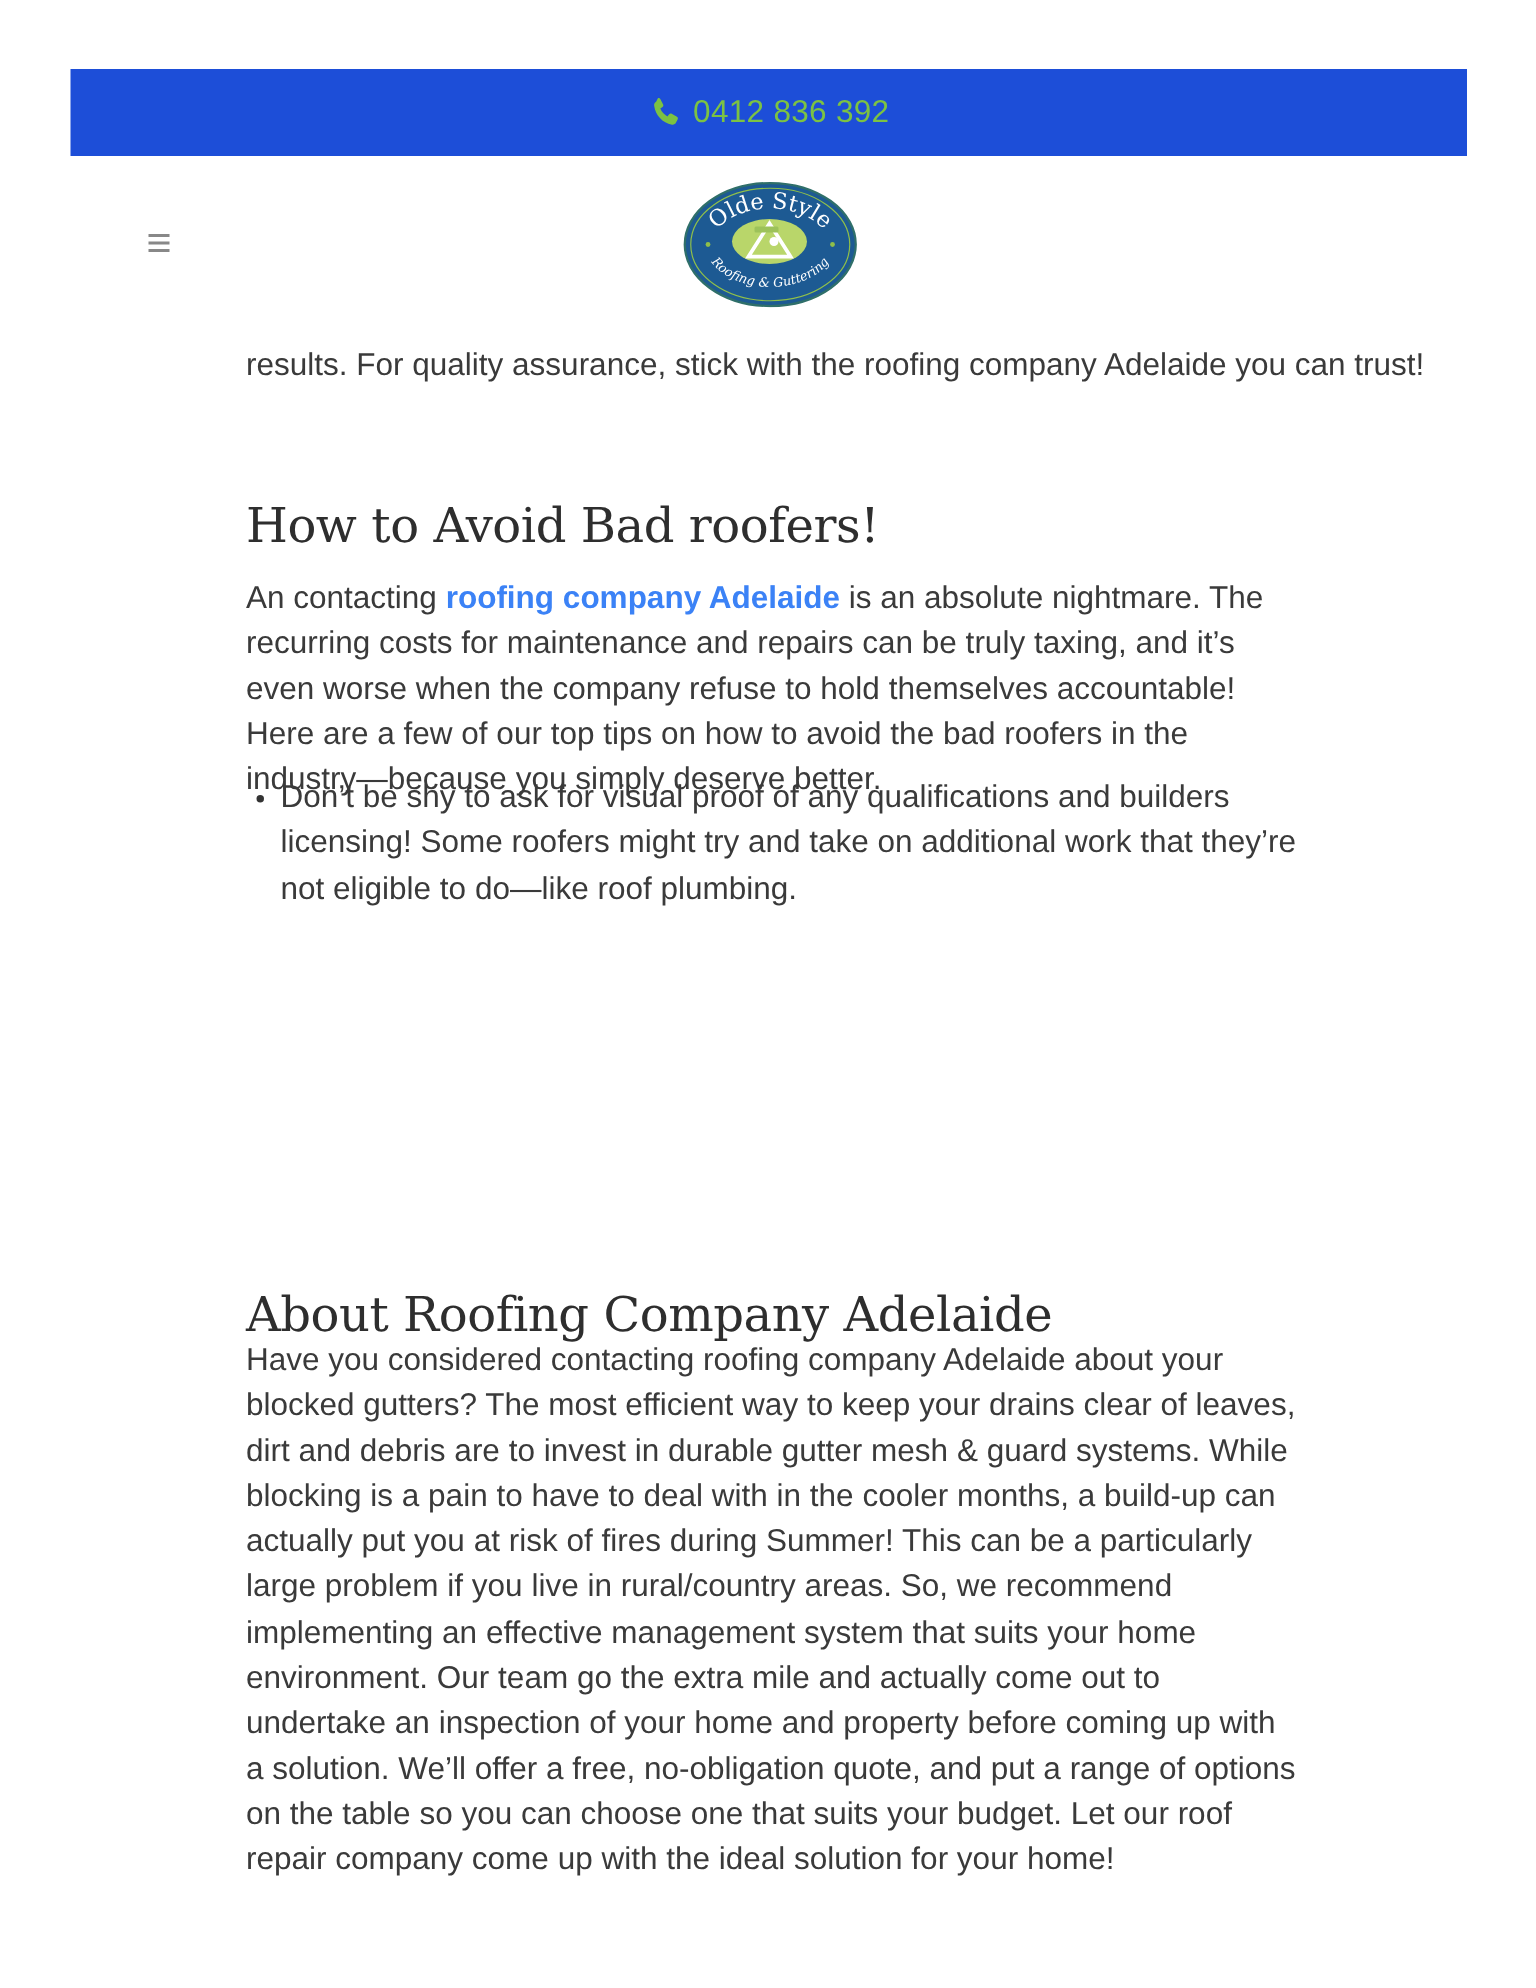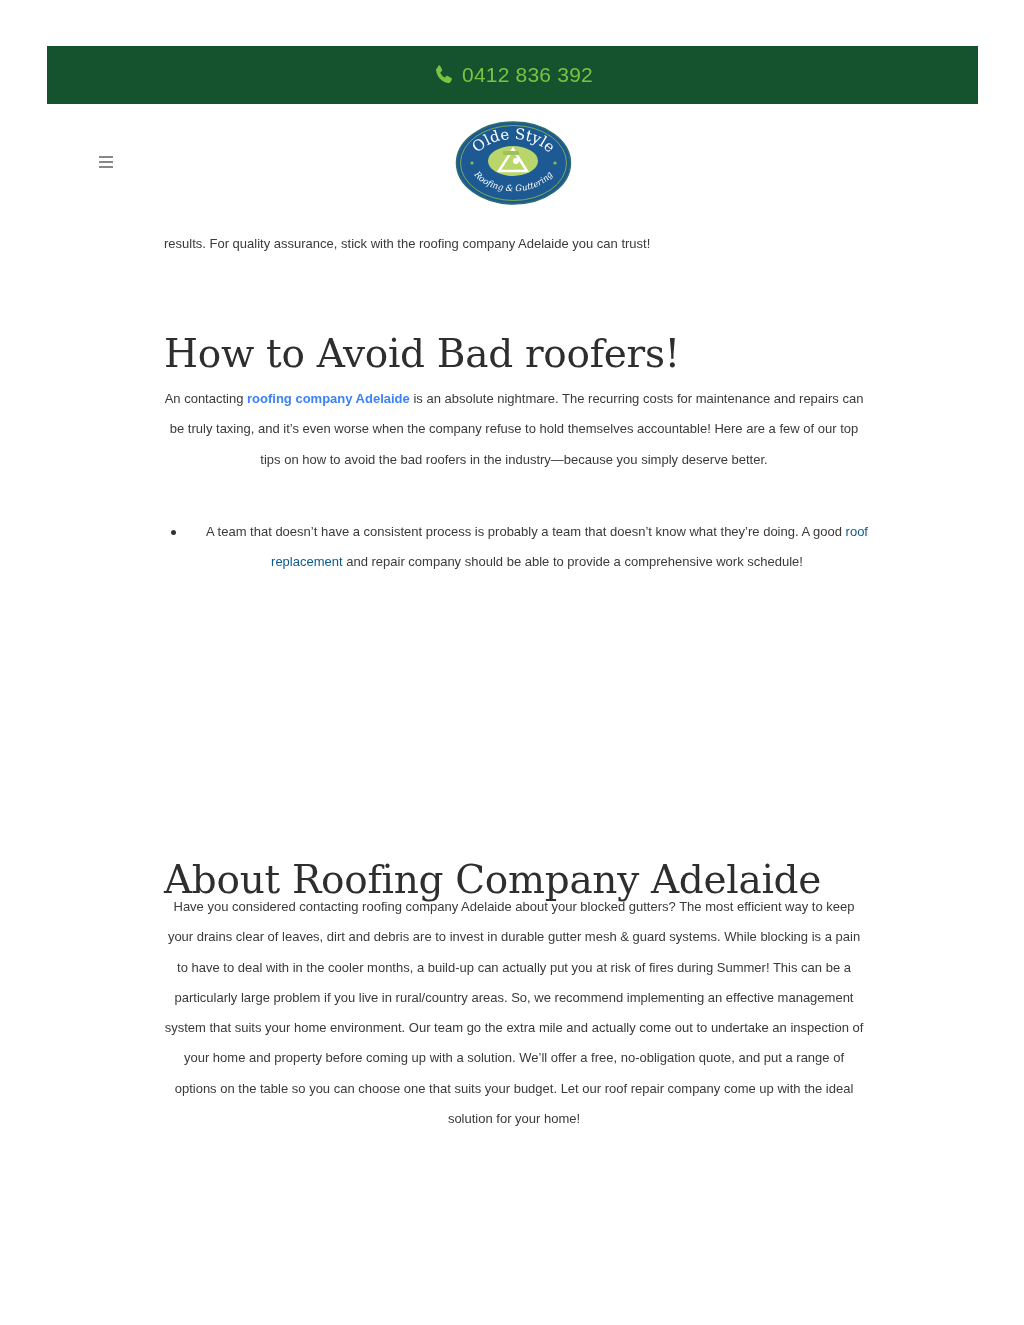--- a/index.html
+++ b/index.html
@@ -2,41 +2,41 @@
 <html><head>
   <meta charset="utf-8">
   <style>
     html, body { margin: 0; padding: 0; background: #ffffff; }
     body {
       width: 1024px; height: 1325px; position: relative; overflow: hidden;
       font-family: "Liberation Sans", sans-serif; color: #3a3a3a;
     }
     .topbar {
       position: absolute; left: 47px; top: 46px; width: 931px; height: 58px;
-      background: #14532d; display: flex; align-items: center; justify-content: center;
+      background: #1d4ed8; display: flex; align-items: center; justify-content: center;
     }
     .phone-wrap { display: flex; align-items: center; gap: 6px; color: #7cc243; }
     .phone-icon { width: 24px; height: 24px; display: inline-block; }
     .phone-number { font-size: 21px; color: #7cc243; letter-spacing: 0.2px; }
     .menu-icon {
       position: absolute; left: 99px; top: 156px; width: 14px; height: 12px;
       display: flex; flex-direction: column; justify-content: space-between; cursor: pointer;
     }
     .menu-icon span { display: block; height: 2px; background: #888; }
     .logo {
       position: absolute; left: 455px; top: 121px; width: 117px; height: 84px;
     }
     .content {
       position: absolute; left: 164px; top: 0; width: 700px;
     }
-    p, li { font-size: 13px; line-height: 30.3px; margin: 0; color: #3a3a3a; text-align: center; }
+    p, li { font-size: 21px; line-height: 30.3px; margin: 0; color: #3a3a3a; }
     .intro { position: absolute; top: 229px; left: 0; white-space: nowrap; }
     h2 {
       font-family: "DejaVu Serif", "Liberation Serif", serif; font-weight: normal;
-      font-size: 39px; color: #2e2e2e; margin: 0; position: absolute; left: 0;
+      font-size: 32px; color: #2e2e2e; margin: 0; position: absolute; left: 0;
       letter-spacing: -0.3px;
     }
     .h-avoid { top: 331px; }
     .p-avoid { position: absolute; top: 384px; left: 0; width: 700px; }
     .p-avoid b { font-weight: bold; color: #3b82f6; }
     ul.tips { position: absolute; top: 517px; left: 0; width: 700px; margin: 0; padding: 0 0 0 23px; list-style: none; }
     ul.tips li { position: relative; }
     ul.tips li::before {
       content: ""; position: absolute; left: -16px; top: 13px; width: 5px; height: 5px;
       border-radius: 50%; background: #333;
@@ -84,18 +84,18 @@
   </svg>
 </a>
 
 <div class="content">
   <p class="intro">results. For quality assurance, stick with the roofing company Adelaide you can trust!</p>
 
   <h2 class="h-avoid">How to Avoid Bad roofers!</h2>
   <p class="p-avoid"><span>An contacting </span><b>roofing company Adelaide</b><span> is an absolute nightmare. The recurring costs for maintenance and repairs can be truly taxing, and it’s even worse when the company refuse to hold themselves accountable! Here are a few of our top tips on how to avoid the bad roofers in the industry—because you simply deserve better.</span></p>
 
   <ul class="tips">
-    <li><span>A team that doesn’t have a consistent process is probably a team that doesn’t know what they’re doing. A good </span><a class="inline-link">roof replacement</a><span> and repair company should be able to provide a comprehensive work schedule!</span></li>
+    <li><span>Don’t be shy to ask for visual proof of any qualifications and builders licensing! Some roofers might try and take on additional work that they’re not eligible to do—like roof plumbing.</span></li>
   </ul>
 
   <h2 class="h-about">About Roofing Company Adelaide</h2>
   <p class="p-about">Have you considered contacting roofing company Adelaide about your blocked gutters? The most efficient way to keep your drains clear of leaves, dirt and debris are to invest in durable gutter mesh &amp; guard systems. While blocking is a pain to have to deal with in the cooler months, a build-up can actually put you at risk of fires during Summer! This can be a particularly large problem if you live in rural/country areas. So, we recommend implementing an effective management system that suits your home environment. Our team go the extra mile and actually come out to undertake an inspection of your home and property before coming up with a solution. We’ll offer a free, no-obligation quote, and put a range of options on the table so you can choose one that suits your budget. Let our roof repair company come up with the ideal solution for your home!</p>
 </div>
 
 </body></html>

